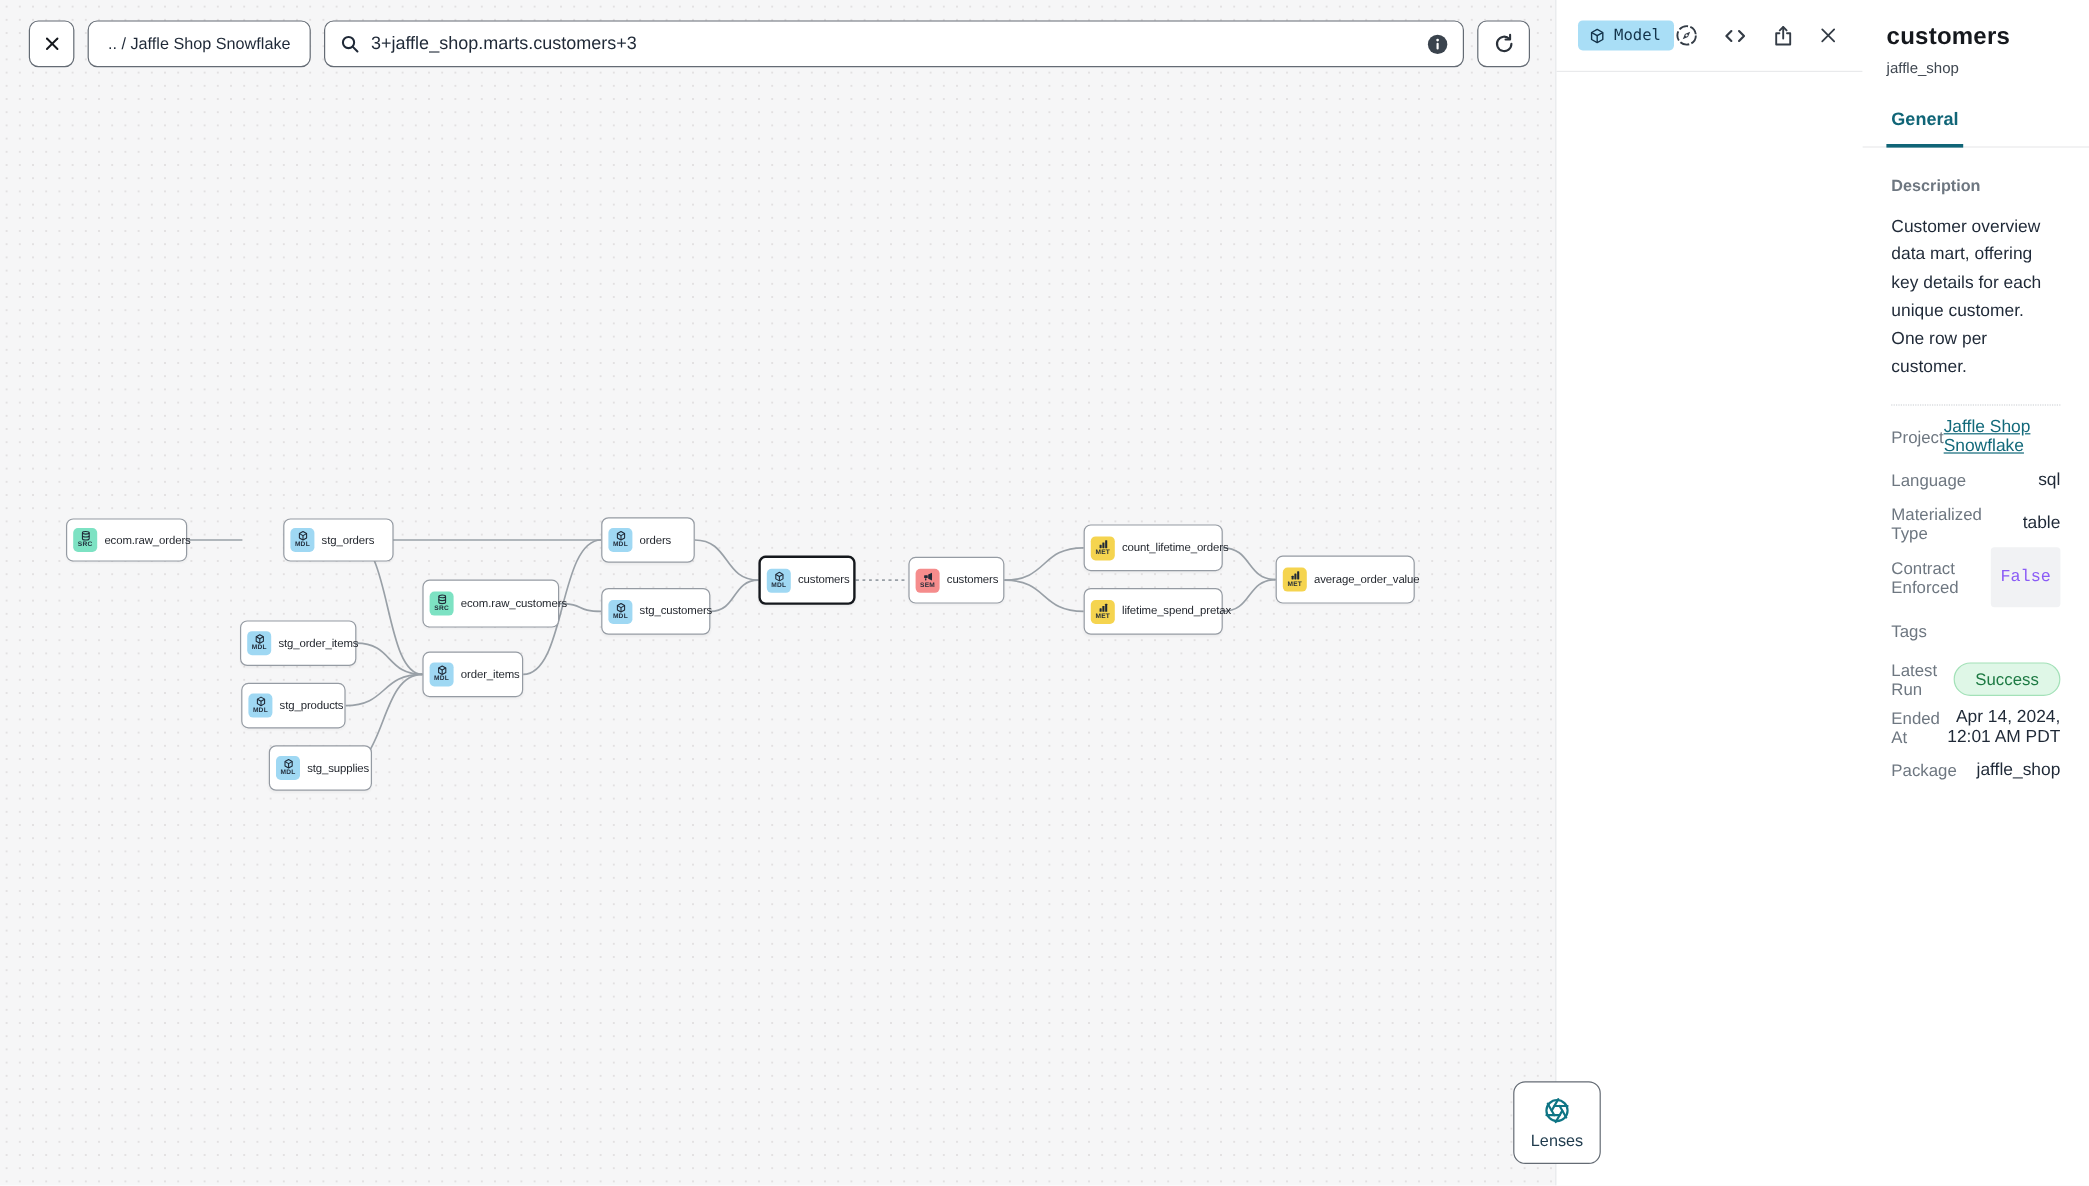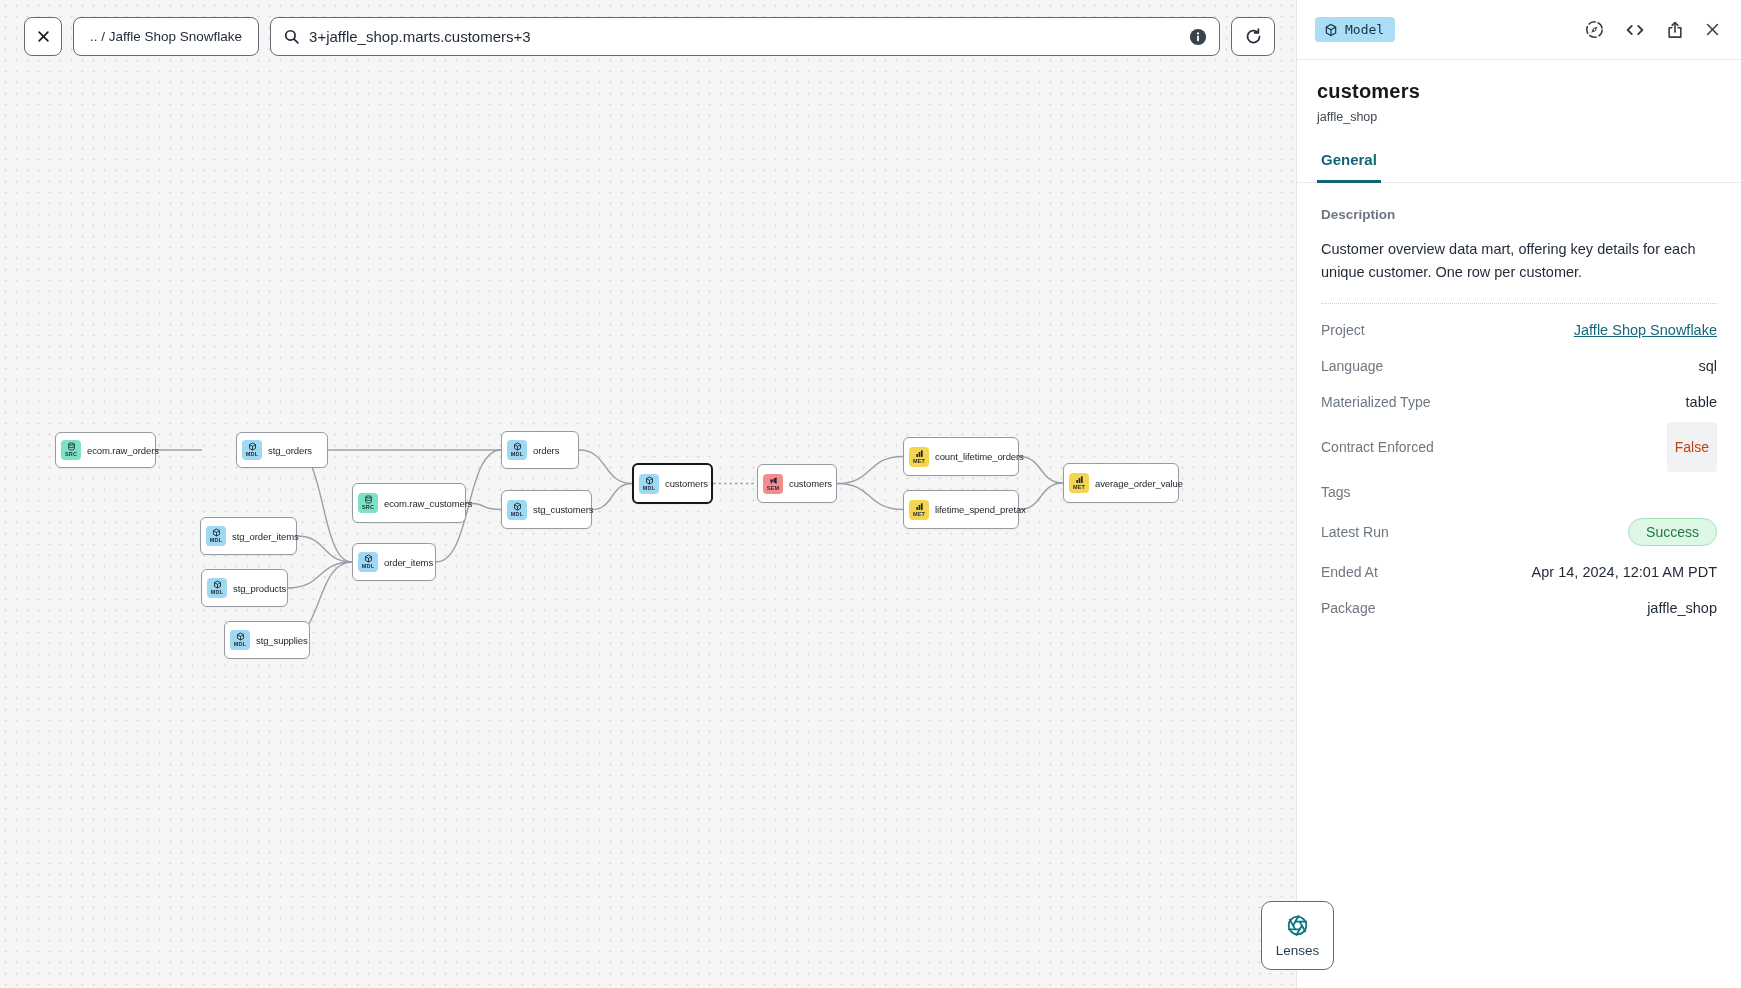--- a/index.html
+++ b/index.html
@@ -41,21 +41,21 @@
   .nlabel { font-size:9.5px; color:#23272e; white-space:nowrap; letter-spacing:-0.1px; }
 
   
   .lenses-btn { position:absolute; left:1261px; top:901px; width:73px; height:69px;
                 background:#fff; border:1px solid #646b74; border-radius:10px;
                 display:flex; flex-direction:column; align-items:center; justify-content:center; gap:6px; cursor:pointer; }
   .lenses-btn .icon { color:#0f7585; }
   .lenses-label { font-size:13.5px; color:#1f3b4d; }
 
   
-  .panel { width:445px; height:988px; background:#fff; border-left:1px solid #e3e5e8; display:flex; flex-direction:column; }
+  .panel { width:445px; height:988px; background:#fff; border-left:1px solid #e3e5e8; display:flex; flex-direction:row; }
   .panel-header { height:60px; flex:0 0 auto; display:flex; align-items:center; justify-content:space-between;
                   padding:0 20px 0 18px; border-bottom:1px solid #e9eaec; }
   .model-badge { display:inline-flex; align-items:center; gap:7px; background:#a9def6; color:#13334a;
                  font-family:"DejaVu Sans Mono","Liberation Mono",monospace; font-size:13px;
                  padding:5px 11px 5px 9px; border-radius:4px; }
   .hdr-icons { display:flex; align-items:center; gap:19px; color:#343c46; }
   .hdr-icons .icon { cursor:pointer; }
 
   .panel-body { flex:1; overflow:hidden; }
   .title-block { padding:20px 20px 0 20px; }
@@ -70,21 +70,21 @@
   .desc-text { margin-top:16px; font-size:14.5px; line-height:1.62; color:#1f2937; }
   .dotted-div { margin-top:18px; border:none; border-top:1px dotted #c7cbd0; }
 
   .fields { margin-top:8px; display:flex; flex-direction:column; }
   .frow { display:flex; align-items:center; justify-content:space-between; min-height:36px; padding:2px 0; }
   .f-label { font-size:14px; color:#6e7781; }
   .f-value { font-size:14.5px; color:#1f2937; text-align:right; }
   .f-link { font-size:14.5px; color:#12697a; text-decoration:underline; cursor:pointer; }
   .rel-wrap { display:flex; align-items:center; gap:7px; }
   .copy-btn { color:#343c46; cursor:pointer; }
-  .chip { background:#f1f2f4; border-radius:3px; padding:17px 8px; font-size:14px; color:#c2410c; }
+  .chip { background:#f1f2f4; border-radius:3px; padding:17px 8px; font-size:14px; color:#8b5cf6;font-family:Liberation Mono, monospace; }
   .pill-success { background:#dff7e7; border:1px solid #a3e1b8; color:#1d7a43; font-size:14px;
                   padding:5px 17px; border-radius:15px; }
   svg { display:block; }
 </style>
 </head>
 <body>
 
 <div class="canvas">
   <svg id="edge-layer">
       <path d="M 156 450 C 181.3 450, 176.7 450, 202 450" fill="none" stroke="#99A0A7" stroke-width="1.4"></path>

